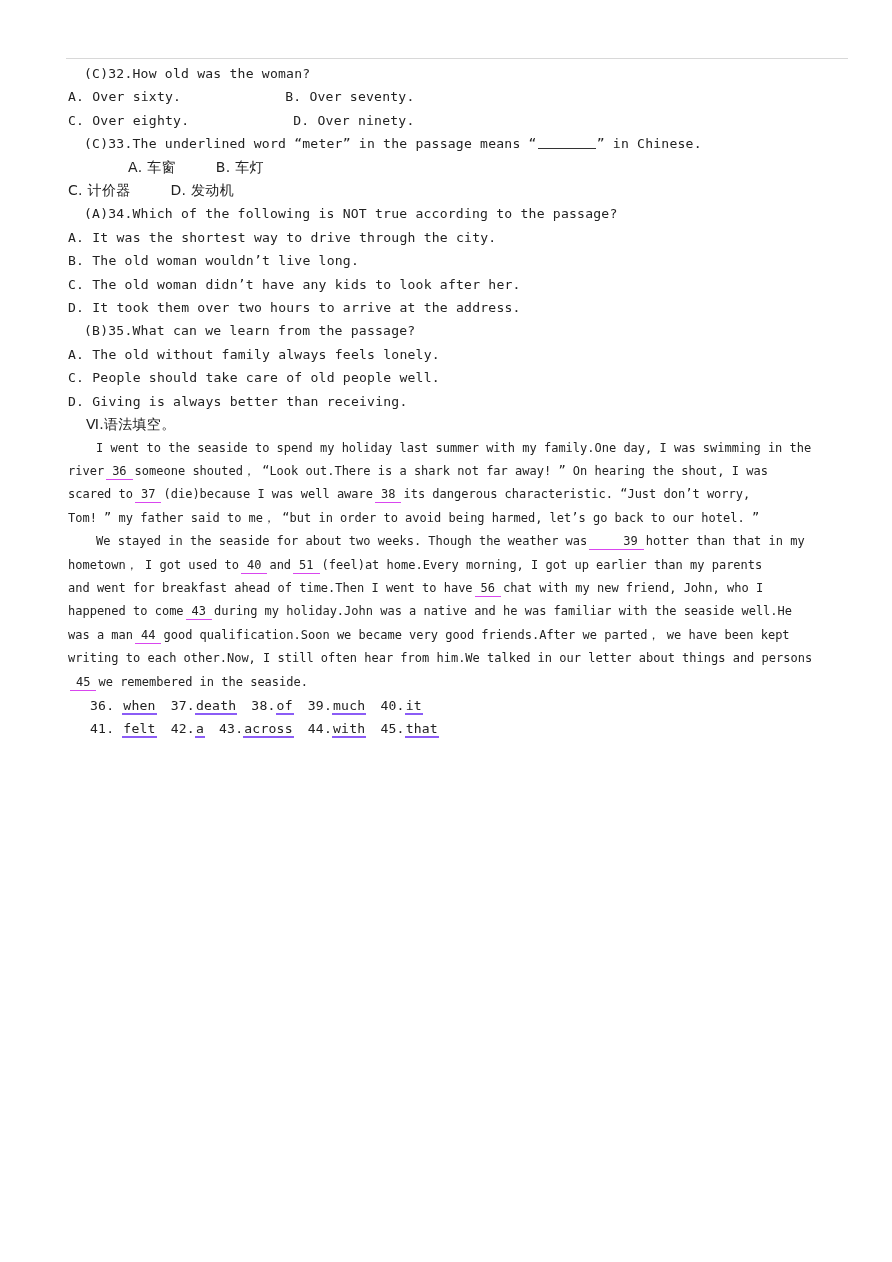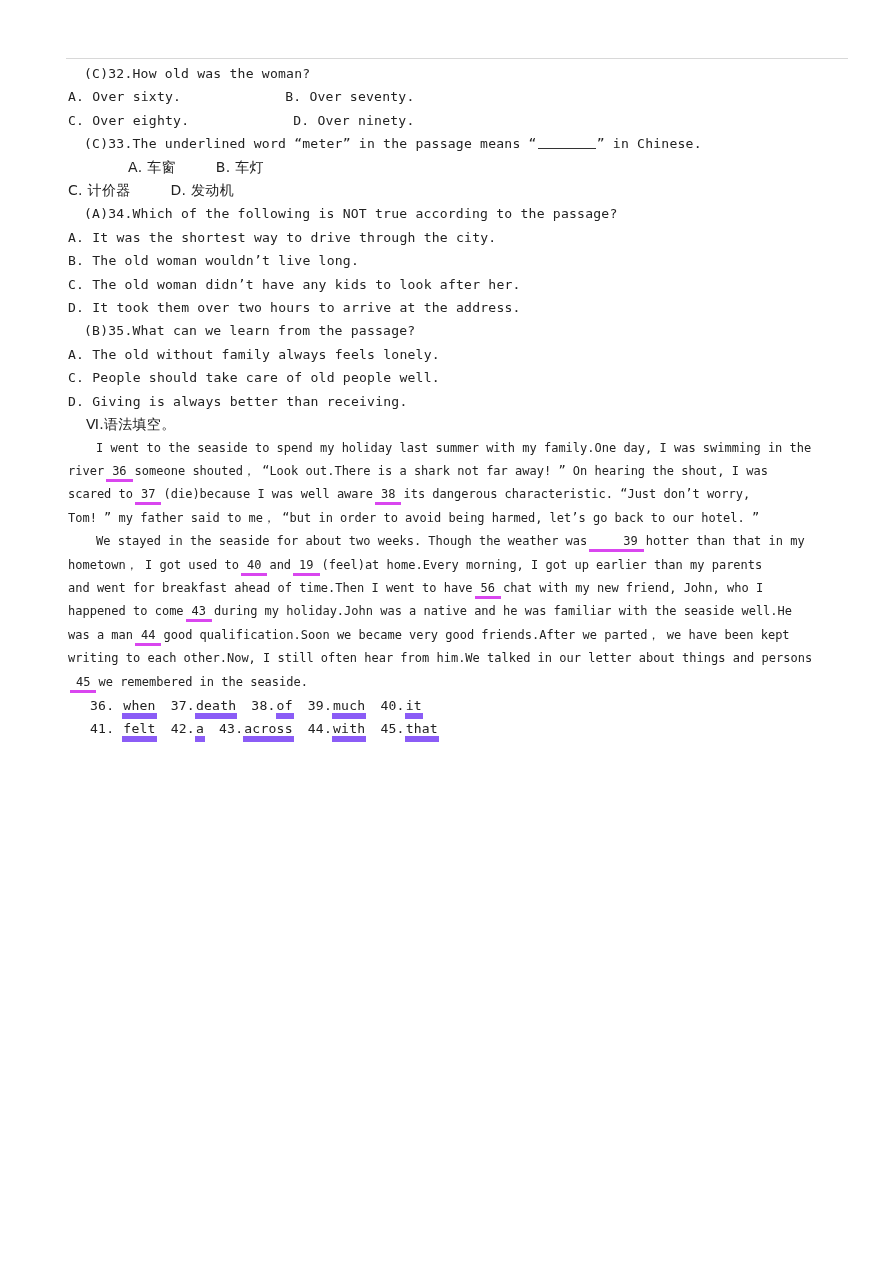--- a/index.html
+++ b/index.html
@@ -54,36 +54,36 @@
   .ind-sub { padding-left: 60px; }
   .ind-roman { padding-left: 18px; }
   .ind-para { text-indent: 28px; }
   .ind-key { padding-left: 22px; }
 
   .optgap { display: inline-block; width: 104px; }
   .optgap-sm { display: inline-block; width: 40px; }
 
   .blank-num {
     display: inline-block;
-    border-bottom: 3px solid #d946ef;
+    border-bottom: 1px solid #d946ef;
     padding: 0 6px 0 6px;
     margin: 0 2px;
     text-align: center;
     line-height: 15px;
   }
   .blank-long {
     display: inline-block;
     border-bottom: 1px solid #333;
     width: 58px;
     height: 12px;
     margin: 0 1px;
     vertical-align: -1px;
   }
   .ans {
-    border-bottom: 6px solid #8b5cf6;
+    border-bottom: 2px solid #8b5cf6;
     padding: 0 1px;
   }
   .keyline span.keyitem {
     display: inline-block;
     margin-right: 14px;
   }
   .nowrapline {
     font-family: "DejaVu Sans Mono", "Liberation Mono", monospace;
     font-size: 12px;
     line-height: 23.4px;
@@ -131,21 +131,21 @@
       <div class="nowrapline ind-para"><span>I went to the seaside to spend my holiday last summer with my family.One day, I was swimming in the</span></div>
 
       <div class="nowrapline"><span>river</span><span class="blank-num">36</span><span>someone shouted， “Look out.There is a shark not far away! ” On hearing the shout, I was</span></div>
 
       <div class="nowrapline"><span>scared to</span><span class="blank-num">37</span><span>(die)because I was well aware</span><span class="blank-num">38</span><span>its dangerous characteristic. “Just don’t worry,</span></div>
 
       <div class="nowrapline"><span>Tom! ”  my father said to me， “but in order to avoid being harmed, let’s go back to our hotel. ”</span></div>
 
       <div class="nowrapline ind-para"><span>We stayed in the seaside for about two weeks. Though the weather was</span><span class="blank-num">39</span><span>hotter than that in my</span></div>
 
-      <div class="nowrapline"><span>hometown， I got used to</span><span class="blank-num">40</span><span>and</span><span class="blank-num">19</span><span>(feel)at home.Every morning, I got up earlier than my parents</span></div>
+      <div class="nowrapline"><span>hometown， I got used to</span><span class="blank-num">40</span><span>and</span><span class="blank-num">51</span><span>(feel)at home.Every morning, I got up earlier than my parents</span></div>
 
       <div class="nowrapline"><span>and went for breakfast ahead of time.Then I went to have</span><span class="blank-num">56</span><span>chat with my new friend, John, who I</span></div>
 
       <div class="nowrapline"><span>happened to come</span><span class="blank-num">43</span><span>during my holiday.John was a native and he was familiar with the seaside well.He</span></div>
 
       <div class="nowrapline"><span>was a man</span><span class="blank-num">44</span><span>good qualification.Soon we became very good friends.After we parted， we have been kept</span></div>
 
       <div class="nowrapline"><span>writing to each other.Now, I still often hear from him.We talked in our letter about things and persons</span></div>
 
       <div class="nowrapline"><span class="blank-num">45</span><span>we remembered in the seaside.</span></div>

